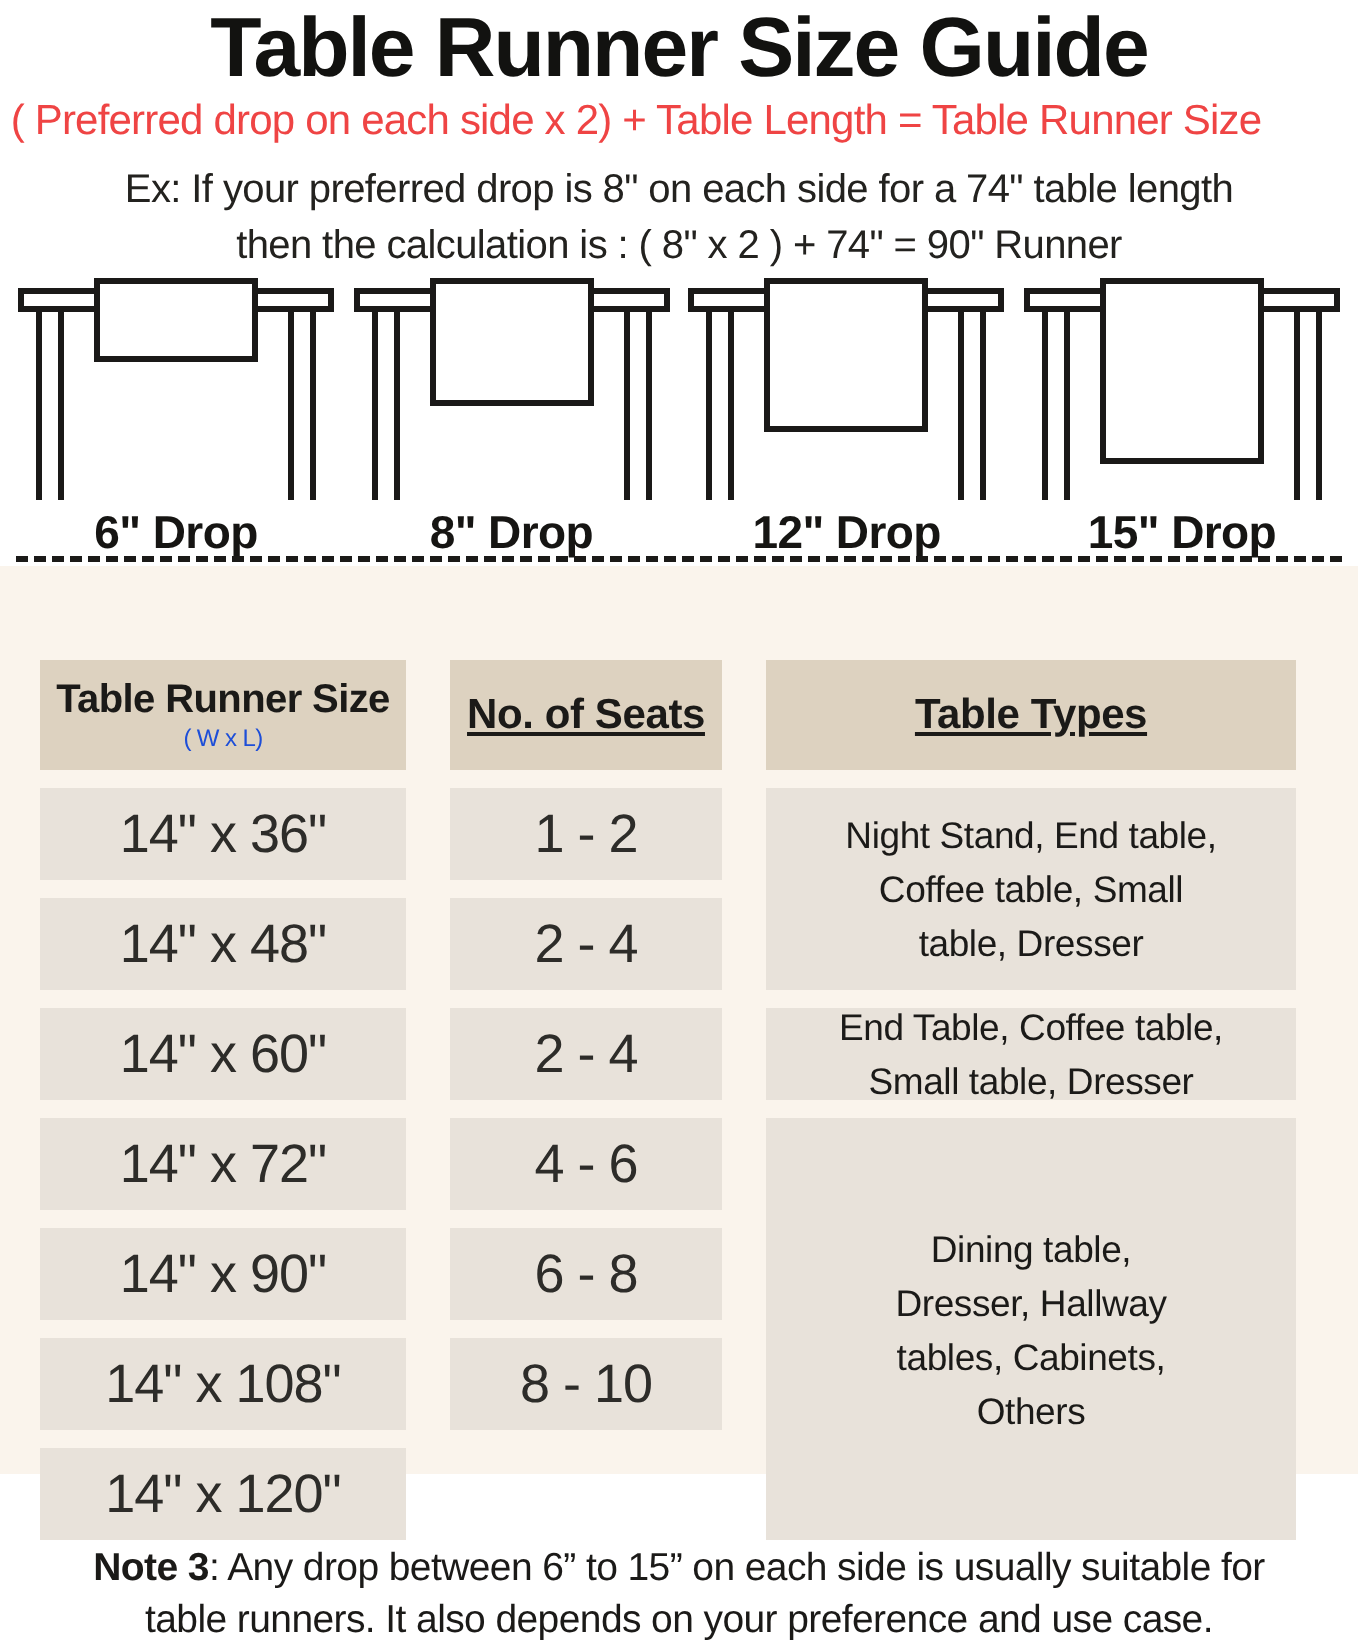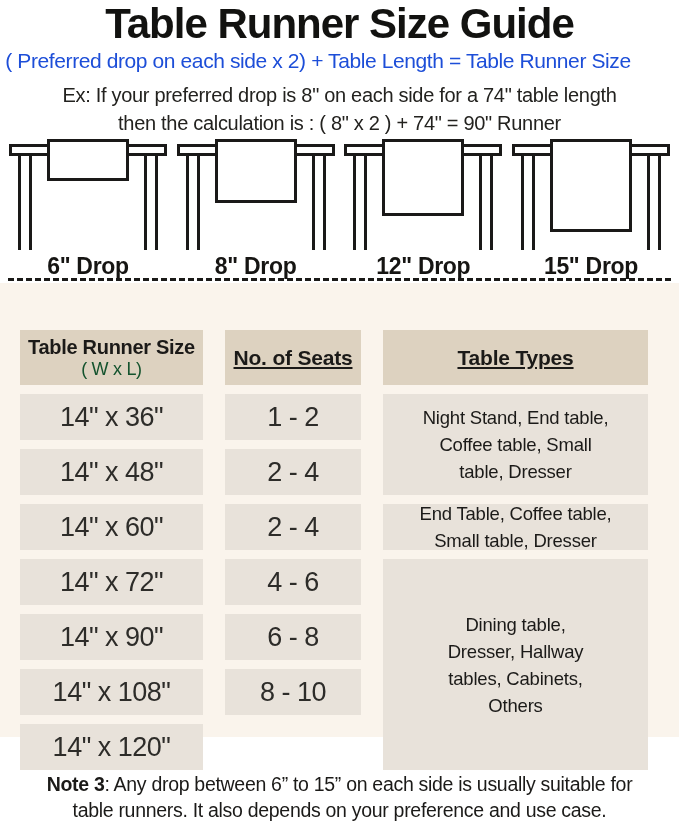--- a/index.html
+++ b/index.html
@@ -13,21 +13,21 @@
   .page { position:relative; width:679px; height:826px; background:#ffffff; }
 
   
   .title {
     position:absolute; top:0; left:0; width:679px;
     text-align:center; font-size:42px; font-weight:bold;
     letter-spacing:-1px; color:#121210;
   }
   .formula-line {
     position:absolute; top:49px; left:0; width:636px;
-    text-align:center; font-size:21px; letter-spacing:-0.4px; color:#1d4ed8;
+    text-align:center; font-size:21px; letter-spacing:-0.4px; color:#ef4444;
   }
   .example-line1 {
     position:absolute; top:84px; left:0; width:679px;
     text-align:center; font-size:20px; letter-spacing:-0.3px; color:#23221f;
   }
   .example-line2 {
     position:absolute; top:112px; left:0; width:679px;
     text-align:center; font-size:20px; letter-spacing:-0.3px; color:#23221f;
   }
 
@@ -60,21 +60,21 @@
     gap:9px 22px;
     margin-top:40px;
   }
   .cell {
     display:flex; flex-direction:column; align-items:center; justify-content:center;
     text-align:center;
   }
   .head-cell { background:#ddd2c0; }
   .body-cell { background:#e8e2da; }
   .h1-line1 { font-size:20px; font-weight:bold; color:#1b1a18; letter-spacing:-0.3px; }
-  .h1-line2 { font-size:18px; color:#14532d; letter-spacing:-0.3px; }
+  .h1-line2 { font-size:12px; color:#1d4ed8; letter-spacing:-0.3px; }
   .head-label { font-size:21px; font-weight:bold; color:#1b1a18; letter-spacing:-0.2px;text-decoration:underline; }
   .num-text { font-size:27px; font-weight:400; color:#2d2c29; letter-spacing:-0.5px; }
   .type-text {
     font-size:18.5px; font-weight:normal; color:#1b1a18;
     line-height:27px; white-space:pre-line; letter-spacing:-0.2px;
   }
   .span-2 { grid-column:3; grid-row:2 / 4; }
   .span-1 { grid-column:3; grid-row:4; }
   .span-4 { grid-column:3; grid-row:5 / 9; }
 

